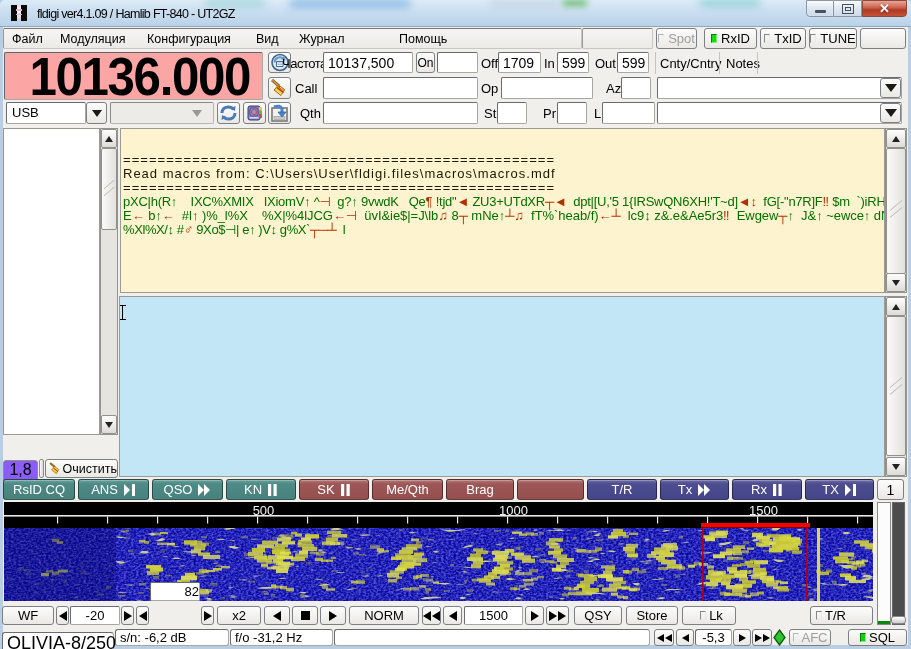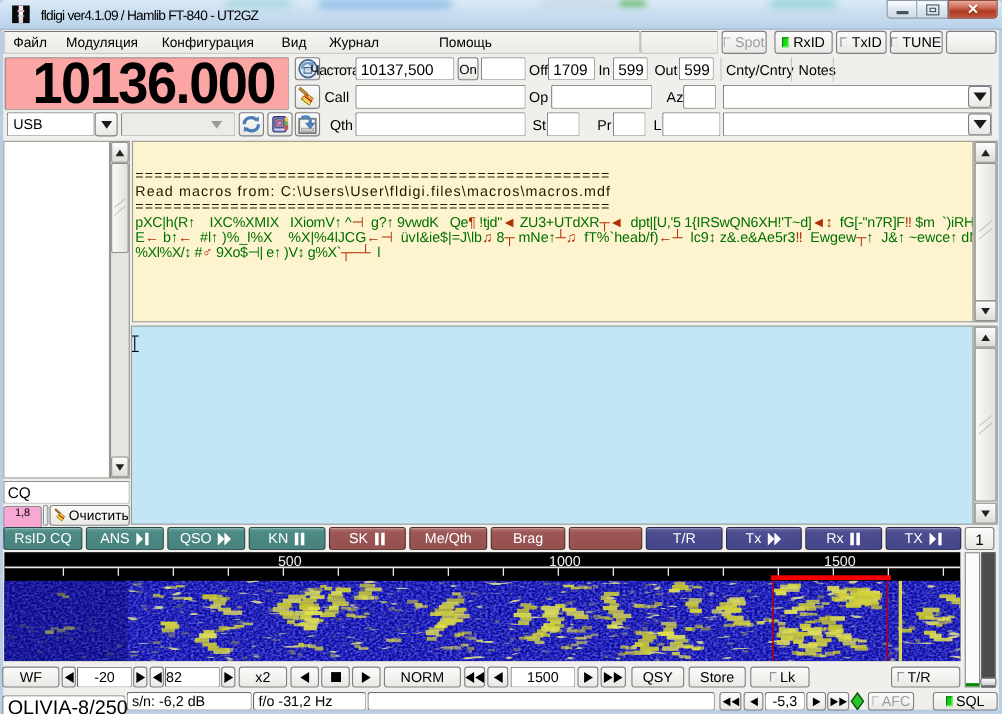--- a/index.html
+++ b/index.html
@@ -152,24 +152,21 @@
     <div class="abs" style="left:3px;top:128px;width:97px;height:307px;background:#fff;border:1px solid #9b9b93"></div>
 <div class="sb" style="left:100px;top:128px;width:18px;height:307px"></div>
 <div class="sbb" style="left:101px;top:129px;width:16px;height:19px">
       <span style="width:0;height:0;border-left:4px solid transparent;border-right:4px solid transparent;border-bottom:6px solid #222"></span>
     </div>
 <div class="thumb" style="left:101px;top:148px;width:16px;height:82px"></div>
 <div class="abs" style="left:104px;top:184px;width:10px;height:8px;border-top:1px solid #b8b6b2;border-bottom:1px solid #b8b6b2;transform:skewY(-40deg)"></div>
 <div class="sbb" style="left:101px;top:415px;width:16px;height:19px">
       <span style="width:0;height:0;border-left:4px solid transparent;border-right:4px solid transparent;border-top:6px solid #222"></span>
     </div>
-<div class="box" style="left:3px;top:437px;width:115px;height:21px">
-      <span style="position:absolute;left:3px;top:2px;font-size:14px">CQ</span>
-    </div>
-<div class="abs" style="left:3px;top:460px;width:35px;height:31px;background:#f9a8d4;border:1px solid #8b8f94;border-radius:3px;text-align:center;font-size:10px">1,8</div>
+<div class="abs" style="left:3px;top:460px;width:35px;height:31px;background:#8b5cf6;border:1px solid #8b8f94;border-radius:3px;text-align:center;font-size:16px">1,8</div>
 <div class="abs" style="left:39px;top:459px;width:5px;height:19px;background:linear-gradient(90deg,#fafaf8,#d8d6d2);border:1px solid #8b8f94;border-radius:2px"></div>
 <div class="btn" style="left:45px;top:459px;width:73px;height:19px;font-size:12.5px;justify-content:flex-start;padding-left:2px"><svg width="16" height="15" viewBox="0 0 21 20">
         <path d="M3 2l7 6" stroke="#9a6a2a" stroke-width="3"></path>
         <path d="M9.5 7l6 4.5-3.5 6-7-5.5z" fill="#f2ca38" stroke="#a07010"></path>
         <path d="M8 9.5l6.5 5" stroke="#b03020" stroke-width="1.4"></path>
       </svg>Очистить</div>
 <div class="abs" style="left:120px;top:128px;width:765px;height:165px;background:#fdf4cf;border:1px solid #9b9b93;overflow:hidden;font-size:13px;line-height:14px">
 <div class="abs" style="left:2px;top:24px;width:780px;color:#1a1a00;font-size:13px">
         <div style="letter-spacing:1.05px;white-space:nowrap">==================================================</div>
         <div style="letter-spacing:1.0px;white-space:nowrap">Read macros from: C:\Users\User\fldigi.files\macros\macros.mdf</div>
@@ -812,21 +809,21 @@
     </div>
 <div class="box" style="left:70px;top:606px;width:50px;height:19px;text-align:center;font-size:13px">
       <span style="position:absolute;left:0;right:0;top:1px">-20</span>
     </div>
 <div class="btn" style="left:121px;top:606px;width:13px;height:19px">
       <span style="width:0;height:0;border-top:5px solid transparent;border-bottom:5px solid transparent;border-left:8px solid #000"></span>
     </div>
 <div class="btn" style="left:136px;top:606px;width:13px;height:19px">
       <span style="width:0;height:0;border-top:5px solid transparent;border-bottom:5px solid transparent;border-right:8px solid #000"></span>
     </div>
-<div class="box" style="left:150px;top:606px;width:50px;height:19px;text-align:left;font-size:13px">
+<div class="box" style="left:150px;top:582px;width:50px;height:19px;text-align:right;font-size:13px">
       <span style="position:absolute;left:0;right:0;top:1px">82</span>
     </div>
 <div class="btn" style="left:201px;top:606px;width:13px;height:19px">
       <span style="width:0;height:0;border-top:5px solid transparent;border-bottom:5px solid transparent;border-left:8px solid #000"></span>
     </div>
 <div class="btn" style="left:217px;top:606px;width:44px;height:19px">x2</div>
 <div class="btn" style="left:264px;top:606px;width:26px;height:19px">
       <span style="width:0;height:0;border-top:5px solid transparent;border-bottom:5px solid transparent;border-right:8px solid #000"></span>
     </div>
 <div class="btn" style="left:292px;top:606px;width:26px;height:19px">

